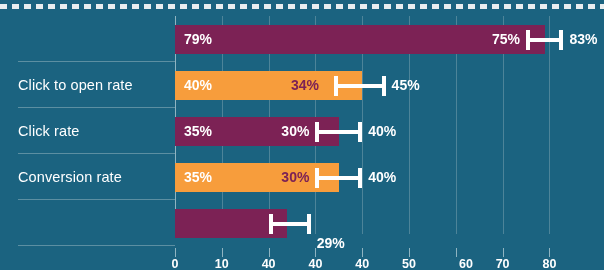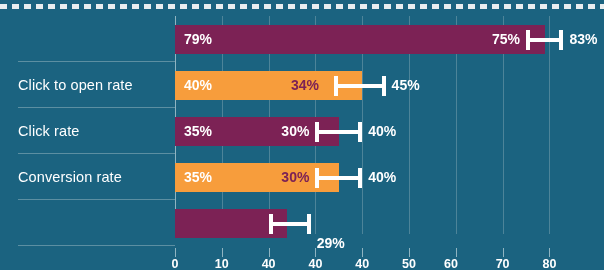--- a/index.html
+++ b/index.html
@@ -150,20 +150,20 @@
       <div class="ticklabel" style="left: 221.8px;">10</div>
       <div class="tick" style="left: 268.6px;"></div>
       <div class="ticklabel" style="left: 268.6px;">40</div>
       <div class="tick" style="left: 315.4px;"></div>
       <div class="ticklabel" style="left: 315.4px;">40</div>
       <div class="tick" style="left: 362.2px;"></div>
       <div class="ticklabel" style="left: 362.2px;">40</div>
       <div class="tick" style="left: 409px;"></div>
       <div class="ticklabel" style="left: 409px;">50</div>
       <div class="tick" style="left: 455.8px;"></div>
-      <div class="ticklabel" style="left: 451px;">60</div>
+      <div class="ticklabel" style="left: 466px;">60</div>
       <div class="tick" style="left: 502.6px;"></div>
       <div class="ticklabel" style="left: 502.6px;">70</div>
       <div class="tick" style="left: 549.4px;"></div>
       <div class="ticklabel" style="left: 549.4px;">80</div>
     </div>
 
 </div>
 
 </body></html>

